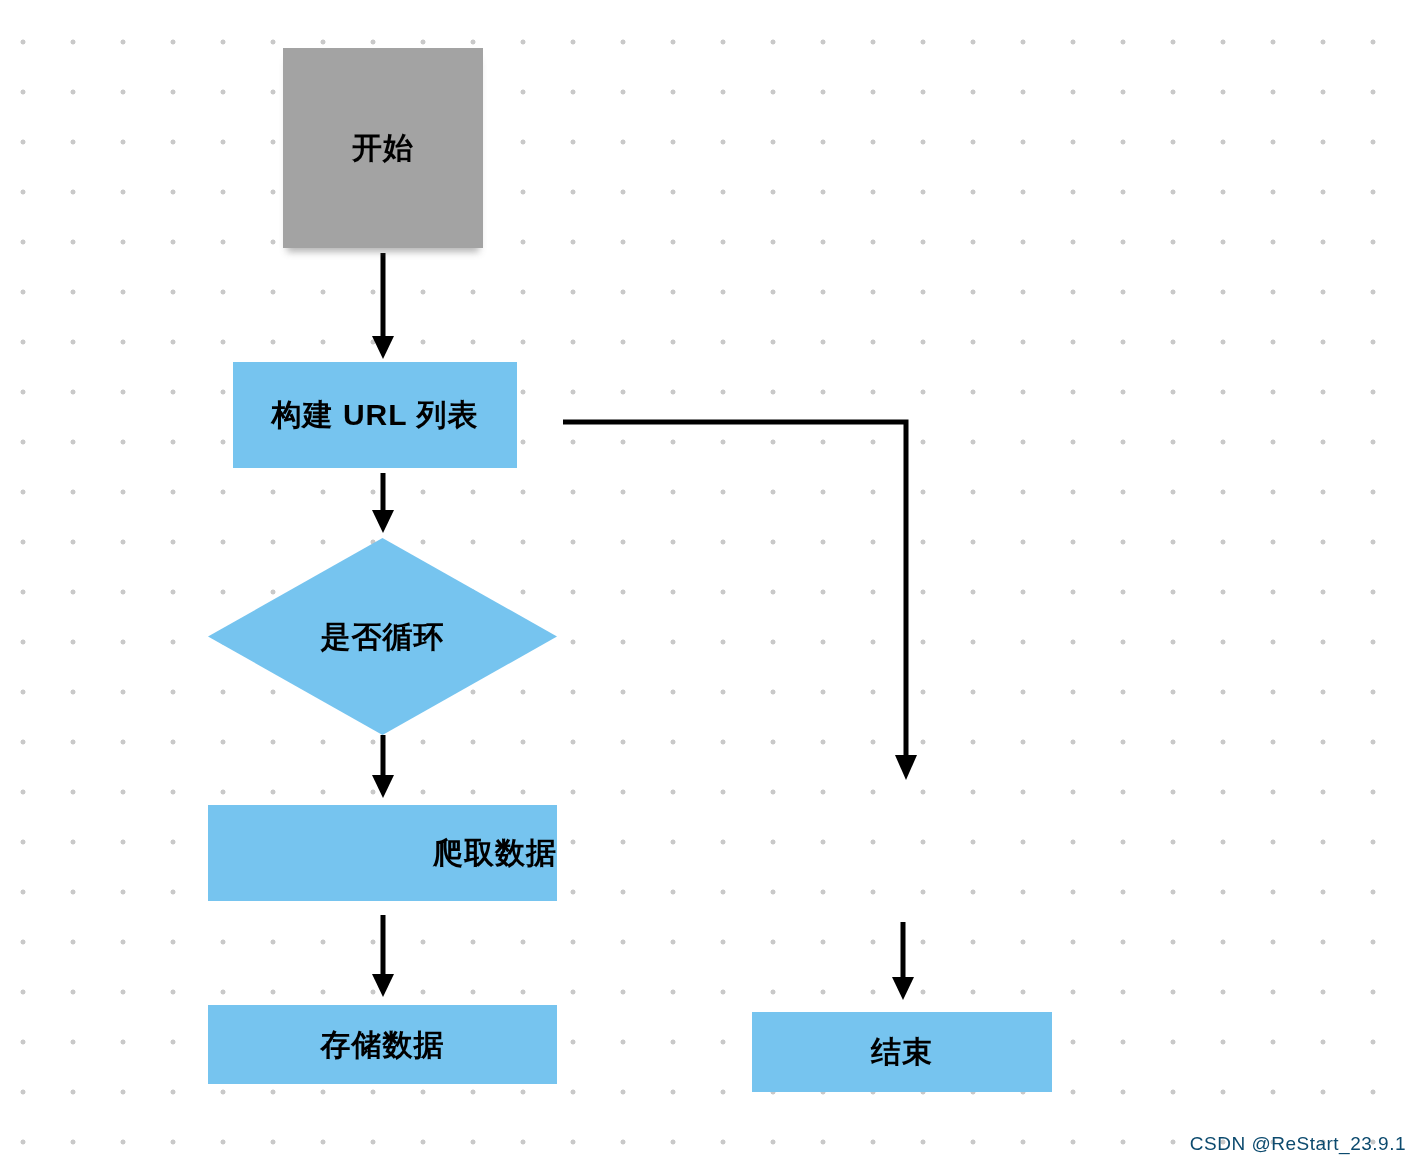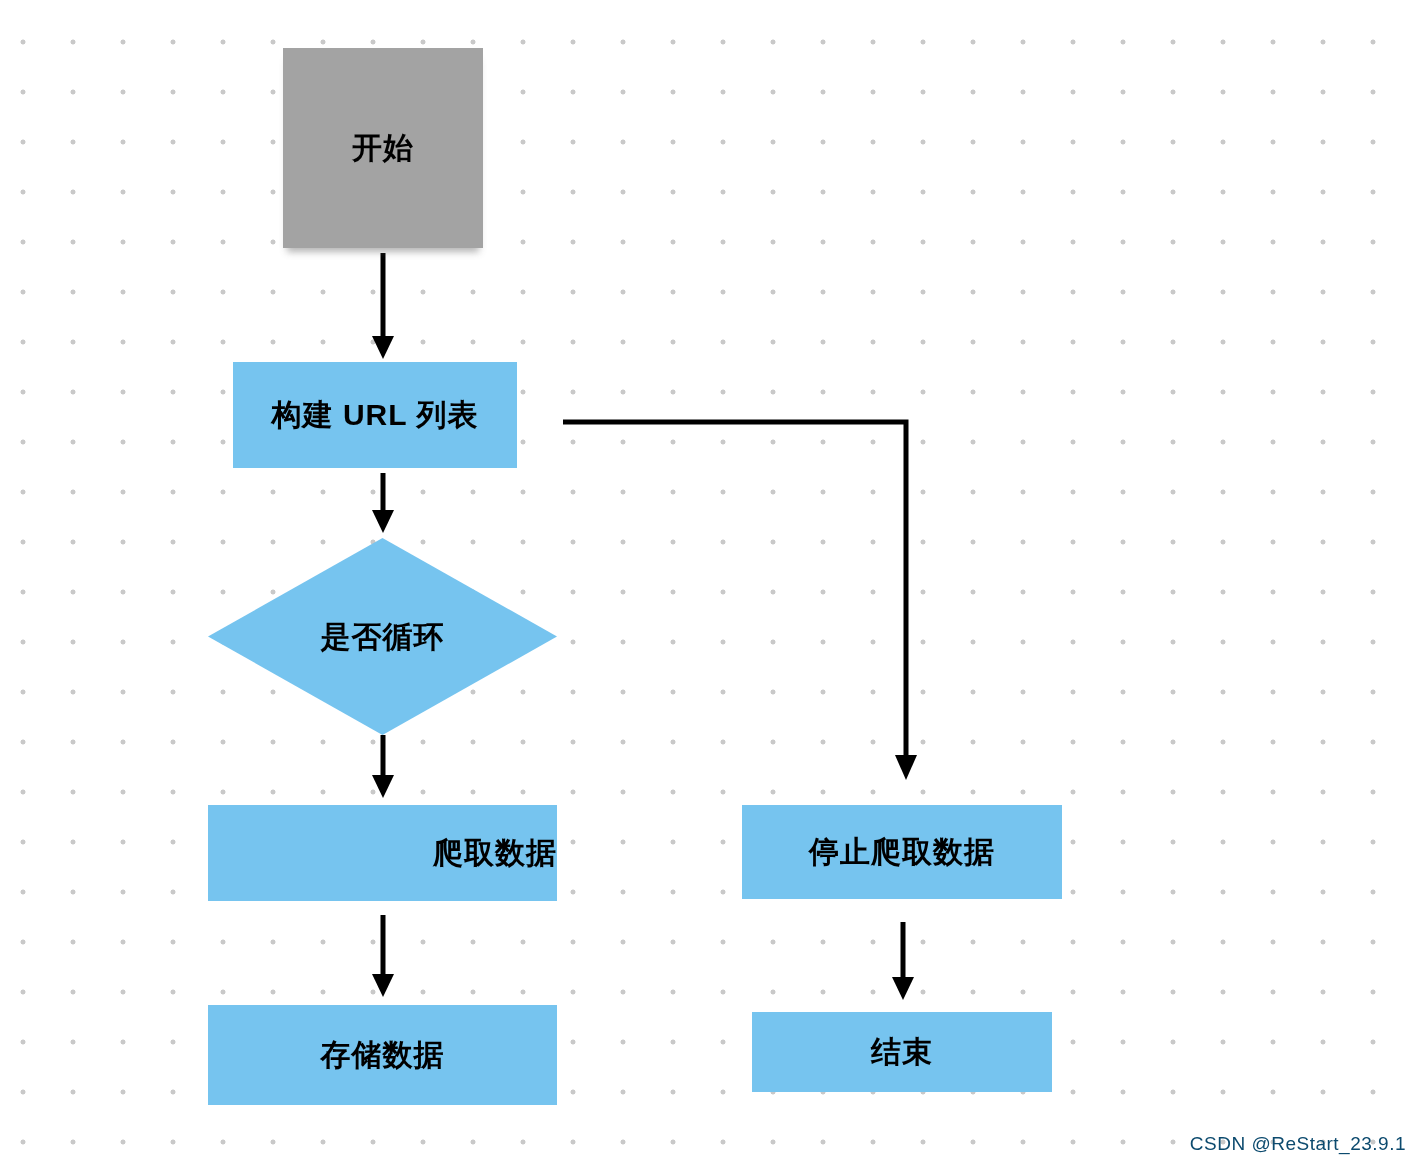--- a/index.html
+++ b/index.html
@@ -45,21 +45,21 @@
     background: #76C4EF;
   }
   .node-build  { left: 233px; top: 362px; width: 284px; height: 106px; }
   .node-decision {
     left: 208px; top: 538px;
     width: 349px; height: 197px;
     background: #76C4EF;
     clip-path: polygon(50% 0, 100% 50%, 50% 100%, 0 50%);
   }
   .node-crawl  { left: 208px; top: 805px;  width: 349px; height: 96px; justify-content: flex-end; }
-  .node-store  { left: 208px; top: 1005px; width: 349px; height: 100px; }
+  .node-store  { left: 208px; top: 1005px; width: 349px; height: 79px; }
   .node-stop   { left: 742px; top: 805px;  width: 320px; height: 94px; }
   .node-end    { left: 752px; top: 1012px; width: 300px; height: 80px; }
   svg.connectors {
     position: absolute;
     left: 0; top: 0;
     pointer-events: none;
   }
   svg.connectors path, svg.connectors line {
     stroke: #000000;
     stroke-width: 5px;
@@ -130,22 +130,19 @@
   </div>
 
   <div class="node rect-blue node-crawl">
     <span>爬取数据</span>
   </div>
 
   <div class="node rect-blue node-store">
     <span>存储数据</span>
   </div>
 
-  <div class="node rect-blue node-stop">
-    <span>停止爬取数据</span>
-  </div>
 
   <div class="node rect-blue node-end">
     <span>结束</span>
   </div>
 
   <div class="watermark">CSDN @ReStart_23.9.1</div>
 </div>
 
 </body></html>

